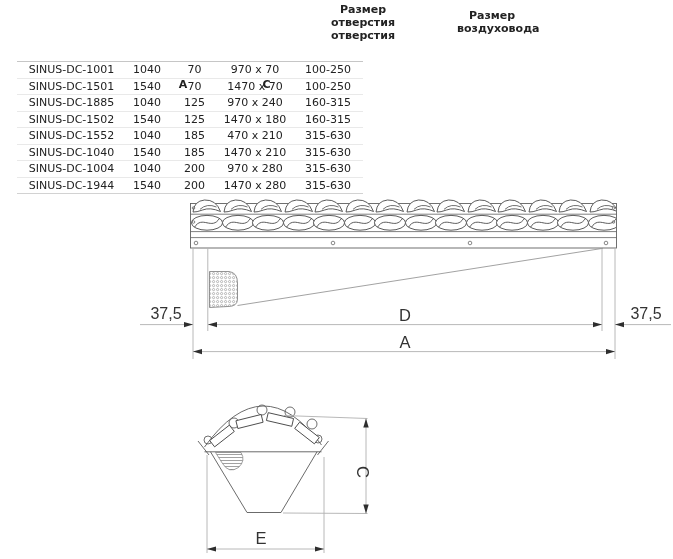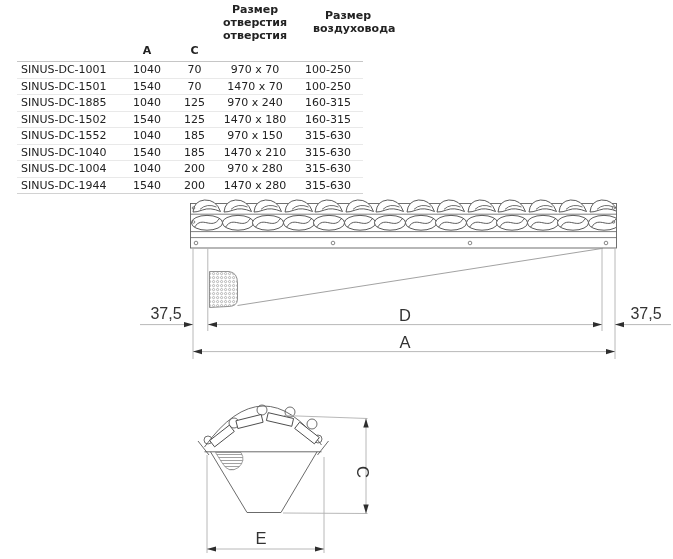--- a/index.html
+++ b/index.html
@@ -1,32 +1,32 @@
 <!DOCTYPE html>
 <html><head>
 <meta charset="utf-8">
 <style>
   html,body{margin:0;padding:0;background:#fff;}
   #stage{position:relative;width:673px;height:559px;background:#fff;overflow:hidden;
          font-family:"DejaVu Sans","Liberation Sans",sans-serif;color:#222;}
   
   #spec-table{position:absolute;left:17px;top:0;width:346px;font-size:11px;}
   .tgrid{display:grid;grid-template-columns:105px 50px 45px 76px 70px;}
-  .thead{height:61px;position:relative;}
+  .thead{height:61px;position:relative;gap:36px;}
   .th-block{font-weight:bold;line-height:13px;text-align:center;white-space:nowrap;}
   .th-mounting{grid-column:4;padding-top:3px;}
   .th-duct{grid-column:5;padding-top:9px;transform:translateX(20px);}
   .th-letter{font-weight:bold;align-self:end;text-align:center;padding-bottom:4px;}
   .th-a{grid-column:2;}
   .th-c{grid-column:3;}
   .tbody{border-top:1px solid #c6c6c6;border-bottom:1px solid #d2d2d2;}
   .tr{height:15.5px;align-items:center;}
   .tr:not(:last-child){border-bottom:1px solid #e9e9e9;}
   .td{white-space:nowrap;overflow:visible;}
-  .td-model{padding-left:4px;text-align:left;}
+  .td-model{padding-left:4px;text-align:center;}
   .td-c{text-align:center;}
   
   #draw{position:absolute;left:0;top:0;}
   .dimtxt{font-family:"Liberation Sans","DejaVu Sans",sans-serif;font-size:16px;fill:#333;}
   .dimtxt-big{font-family:"Liberation Sans","DejaVu Sans",sans-serif;font-size:16.5px;fill:#333;}
 </style>
 </head>
 <body>
 
 <div id="stage">
@@ -72,21 +72,21 @@
         <div class="td td-model">SINUS-DC-1502</div>
         <div class="td td-c">1540</div>
         <div class="td td-c">125</div>
         <div class="td td-c">1470 x 180</div>
         <div class="td td-c">160-315</div>
       </div>
       <div class="tgrid tr">
         <div class="td td-model">SINUS-DC-1552</div>
         <div class="td td-c">1040</div>
         <div class="td td-c">185</div>
-        <div class="td td-c">970 x 150</div>
+        <div class="td td-c">470 x 210</div>
         <div class="td td-c">315-630</div>
       </div>
       <div class="tgrid tr">
         <div class="td td-model">SINUS-DC-1040</div>
         <div class="td td-c">1540</div>
         <div class="td td-c">185</div>
         <div class="td td-c">1470 x 210</div>
         <div class="td td-c">315-630</div>
       </div>
       <div class="tgrid tr">

